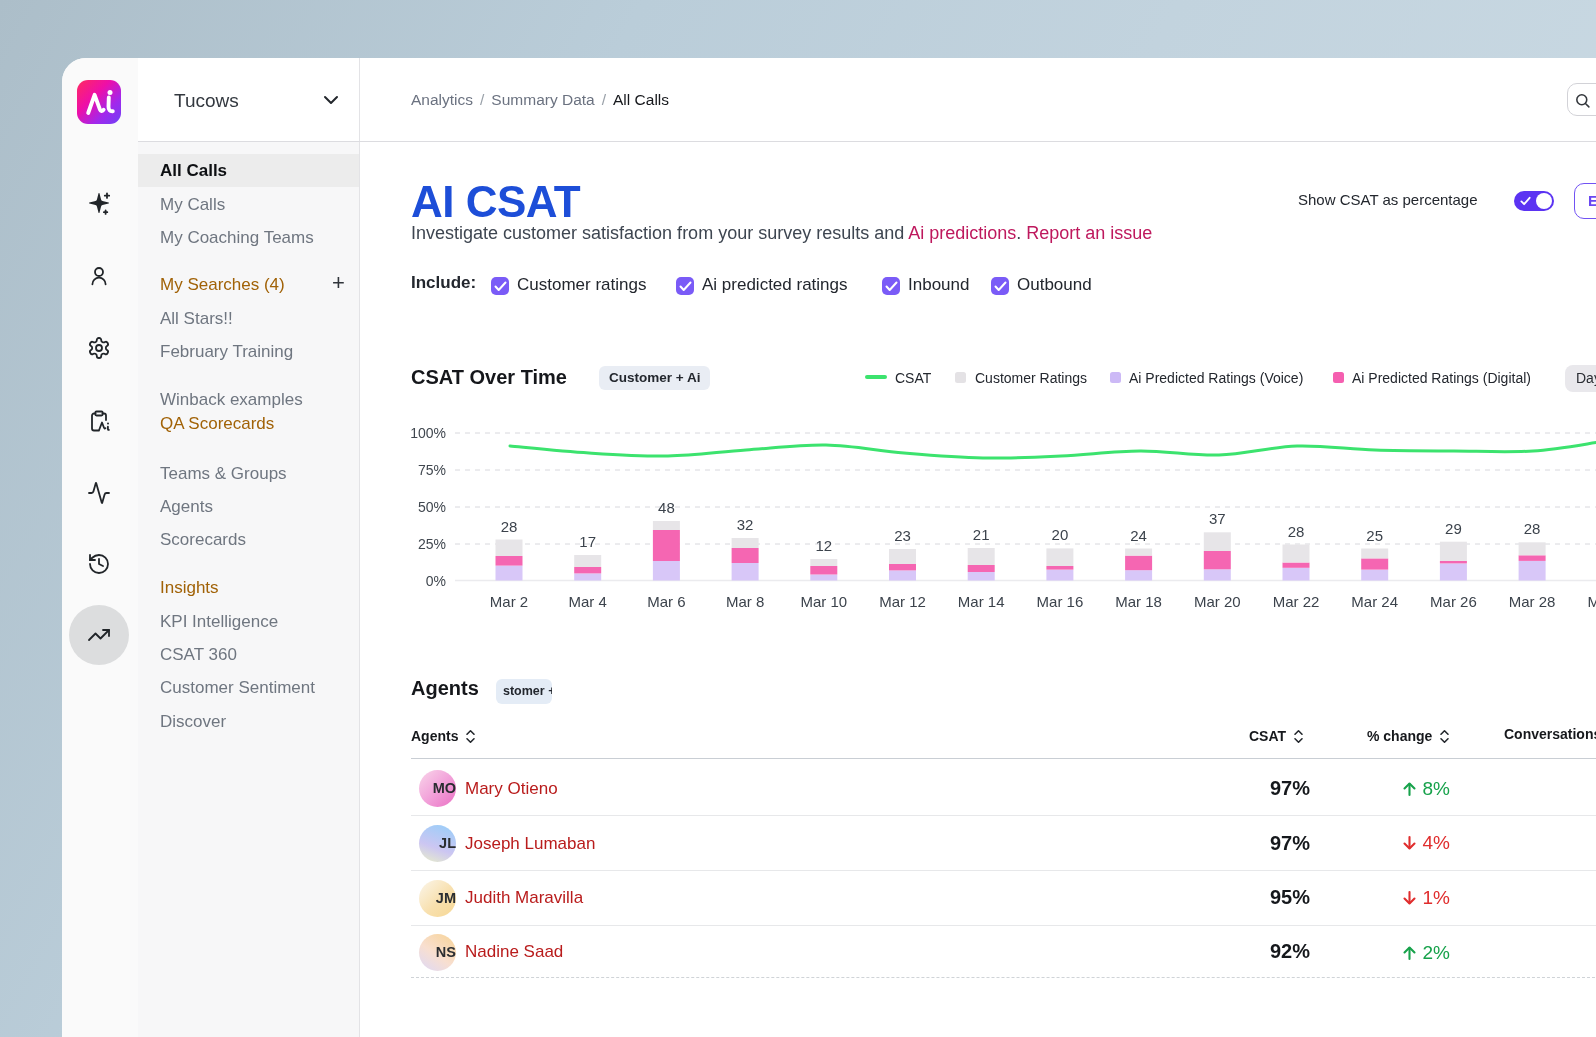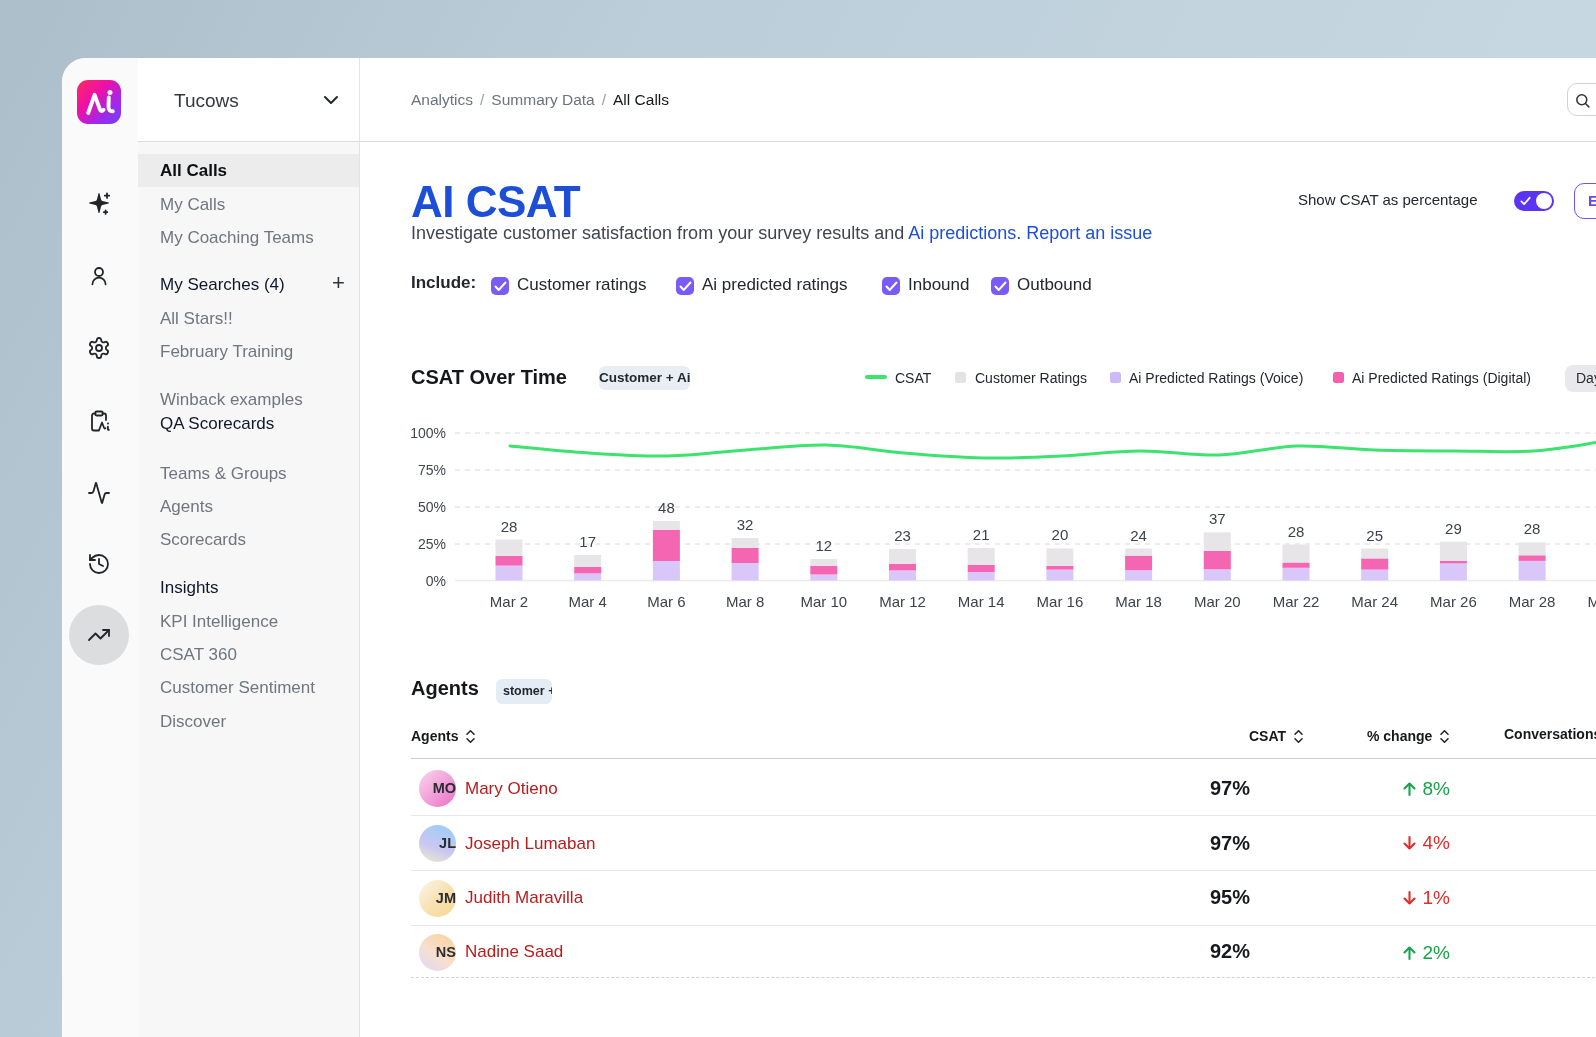--- a/index.html
+++ b/index.html
@@ -6,52 +6,52 @@
 body{font-family:"Liberation Sans",sans-serif;background:linear-gradient(118deg,#acbec9 0%,#bacdd9 30%,#c2d3de 55%,#cddce5 100%);position:relative}
 .abs{position:absolute}
 .card{position:absolute;left:62px;top:58px;right:-4px;bottom:-4px;background:#fff;border-top-left-radius:24px;overflow:hidden}
 .rail{position:absolute;left:0;top:0;width:76px;bottom:0;background:#fafafa}
 .sidebar{position:absolute;left:76px;top:0;width:222px;bottom:0;background:#f7f7f8;border-right:1px solid #e3e3e6}
 .sidehead{position:absolute;left:0;top:0;width:100%;height:83px;background:#fff}
 .mainhead{position:absolute;left:298px;top:0;right:0;height:83px;background:#fff}
 .topline{position:absolute;left:76px;top:83px;right:0;height:1px;background:#dcdce0}
 .navsel{position:absolute;left:0;top:96px;width:100%;height:33px;background:#ececec}
 .nav{position:absolute;left:22px;font-size:17px;color:#6f7680;white-space:nowrap}
-.navh{color:#0f172a}
+.navh{color:#a16207}
 .logo{position:absolute;left:15px;top:22px;width:44px;height:44px;border-radius:11px;background:linear-gradient(135deg,#ff2a60 0%,#ee0fa8 38%,#a128ec 70%,#6f41f6 100%)}
 .ic{position:absolute;left:25px}
 .crumb{position:absolute;left:349px;top:33px;font-size:15.5px;color:#6b7280;white-space:nowrap}
 .crumb b{color:#16181c;font-weight:400}
 .sep{color:#9aa1a9;padding:0 7px}
 .searchbox{position:absolute;left:1505px;top:25px;width:120px;height:33px;border:1px solid #d2d2d7;border-radius:10px;background:#fff}
 h1{position:absolute;left:349px;top:119px;font-size:44px;letter-spacing:-.5px;color:#1d4ed8}
 .sub{position:absolute;left:349px;top:165px;font-size:18px;color:#3e4651}
-.purple{color:#1d4ed8}
+.purple{color:#be185d}
 .inc{position:absolute;left:349px;top:215px;font-size:17px;color:#23272e;font-weight:700}
 .cb{position:absolute;top:219px;width:18px;height:18px;border-radius:5px;background:#7a5bf7;color:#fff}
 .cb svg{position:absolute;left:2.5px;top:3.5px}
 .cblab{position:absolute;top:217px;font-size:17px;color:#23272e}
 .showlab{position:absolute;font-size:15px;color:#23272e}
 .toggle{position:absolute;left:1452px;top:133px;width:40px;height:20px;border-radius:10px;background:#5b33f2}
 .knob{position:absolute;right:2px;top:2px;width:16px;height:16px;border-radius:50%;background:#fff}
 .exbtn{position:absolute;left:1512px;top:125px;width:92px;height:36px;border:1.5px solid #7152f3;border-radius:10px;background:#fff;color:#6a48f2;font-size:15px;font-weight:700;line-height:33px;padding-left:13px}
 .ctitle{position:absolute;left:349px;top:308px;font-size:20px;font-weight:700;color:#15171b}
-.cbadge{position:absolute;left:537px;top:308px;height:24px;line-height:24px;padding:0 0;background:#e9edf4;border-radius:6px;font-size:13.5px;font-weight:700;color:#23272e}
+.cbadge{position:absolute;left:537px;top:308px;height:24px;line-height:24px;padding:0 10px;background:#e9edf4;border-radius:6px;font-size:13.5px;font-weight:700;color:#23272e}
 .leg{position:absolute;top:312px;font-size:14px;color:#23272e;white-space:nowrap}
 .sw{position:absolute;top:314px;width:11px;height:11px;border-radius:2.5px}
 .daybtn{position:absolute;left:1503px;top:307px;width:110px;height:27px;background:#e9e8ec;border-radius:8px;font-size:14px;color:#2a2d33;line-height:27px;padding-left:11px}
 .atitle{position:absolute;left:349px;top:619px;font-size:20px;font-weight:700;color:#15171b}
 .abadge{position:absolute;left:434px;top:621px;height:25px;line-height:25px;padding:0 7px;background:#e4ecf6;border-radius:6px;font-size:12.5px;font-weight:700;color:#23272e;white-space:nowrap;overflow:hidden;width:56px}
 .th{position:absolute;top:668px;font-size:14px;font-weight:700;color:#16181c;white-space:nowrap}
 .hline{position:absolute;left:349px;top:700px;right:0;height:1px;background:#c9ced4}
 .rline{position:absolute;left:349px;right:0;height:1px;background:#e7e8ea}
 .dline{position:absolute;left:349px;right:0;height:0;border-top:1.5px dashed #cfd3d7}
 .avatar{position:absolute;left:357px;width:37px;height:37px;border-radius:50%;font-size:14.5px;font-weight:700;color:#2a2d31;text-align:right;line-height:37px}
 .aname{position:absolute;left:403px;font-size:17px;color:#b91c1c}
-.csatv{position:absolute;left:1148px;width:100px;text-align:left;font-size:20px;font-weight:700;color:#15181c}
+.csatv{position:absolute;left:1148px;width:100px;text-align:right;font-size:20px;font-weight:700;color:#15181c}
 .chg{position:absolute;left:1314px;width:100px;text-align:center;font-size:19px;font-weight:400}
 .grn{color:#17a24b}.red{color:#e02d2d}
 </style></head>
 <body>
 <div class="card">
   <div class="rail">
     <div class="logo"><svg width="44" height="44" viewBox="0 0 44 44">
           <g fill="none" stroke="#fff" stroke-width="3.9" stroke-linecap="round" stroke-linejoin="round">
             <path d="M11.2 33 L17.6 14.8 L22.8 29.2 Q 24.2 32.6 26.6 29.8"></path>
             <path d="M31.8 17.5 L31.5 26.5 Q 31.4 31.6 35.8 31.2"></path>

